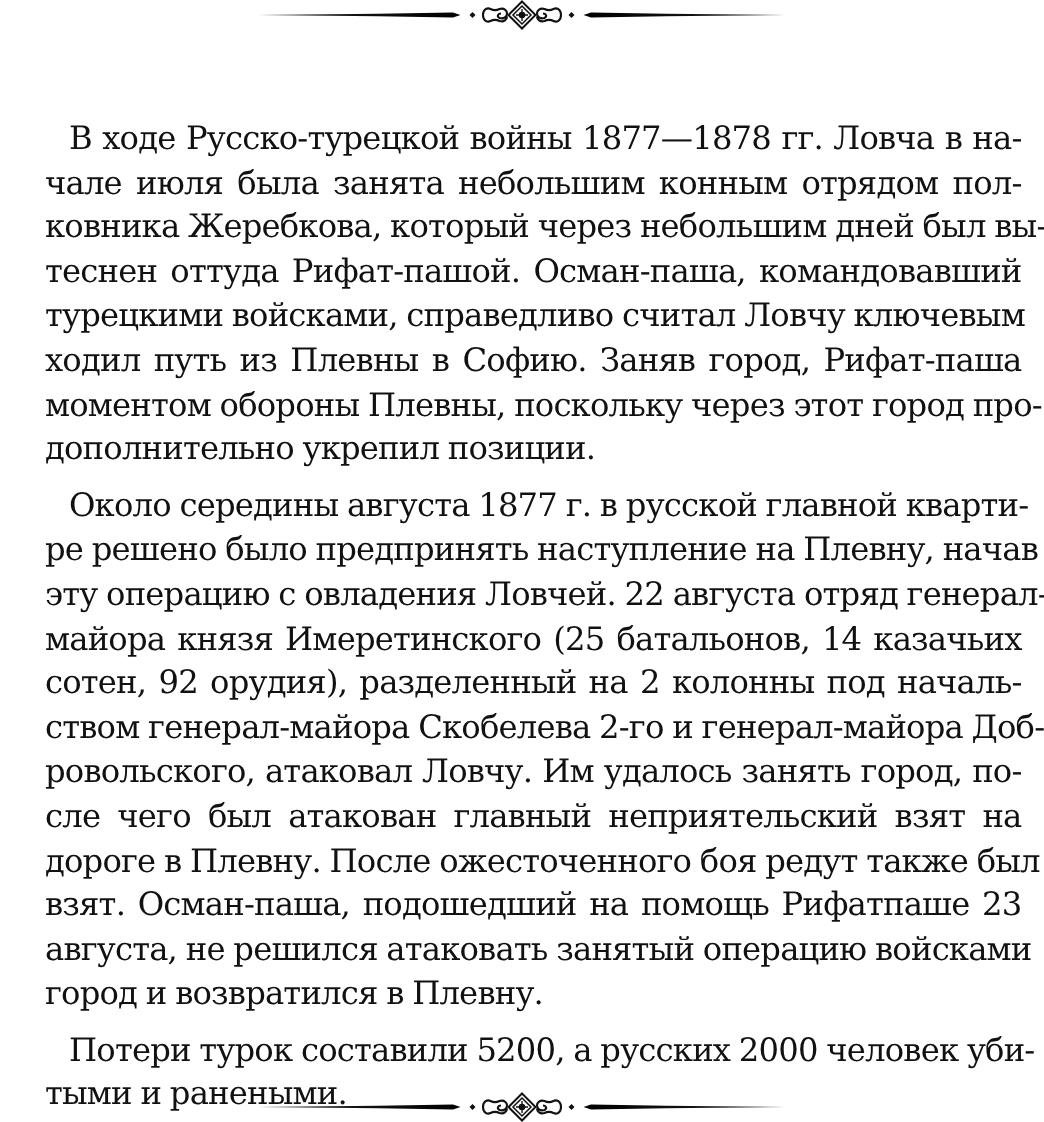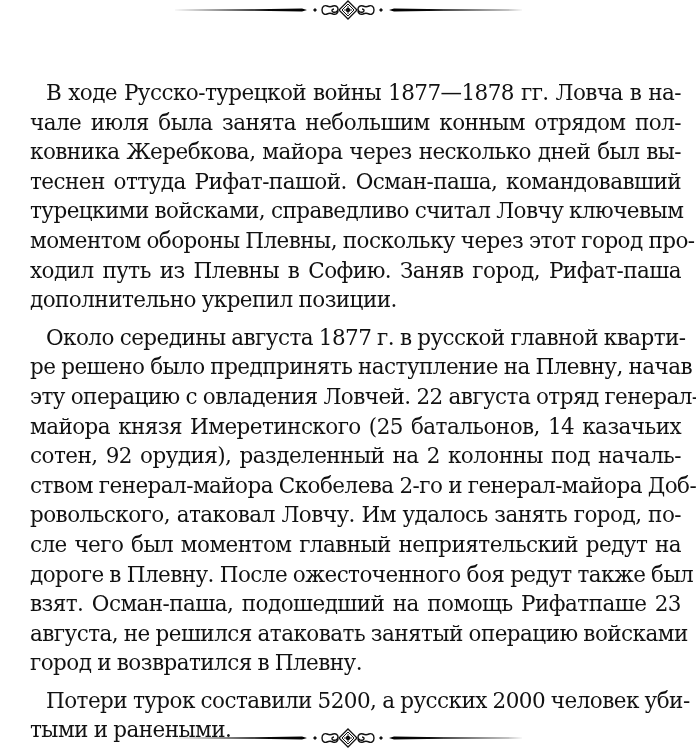--- a/index.html
+++ b/index.html
@@ -81,36 +81,36 @@
     <path d="M176,4 L182,10 L176,16 L170,10 Z" fill="none" stroke="#111" stroke-width="1"></path>
     <circle cx="176" cy="10" r="2.2" fill="#111"></circle>
     <path d="M176,6 L176,14 M172,10 L180,10" stroke="#111" stroke-width="0.9"></path>
   </svg>
 </div>
 
 <div class="page-text">
   <div class="para">
     <span class="line first">В ходе Русско-турецкой войны 1877—1878 гг. Ловча в на-</span>
     <span class="line">чале июля была занята небольшим конным отрядом пол-</span>
-    <span class="line">ковника Жеребкова, майора через несколько дней был вы-</span>
+    <span class="line">ковника Жеребкова, который через небольшим дней был вы-</span>
     <span class="line">теснен оттуда Рифат-пашой. Осман-паша, командовавший</span>
     <span class="line">турецкими войсками, справедливо считал Ловчу ключевым</span>
+    <span class="line">ходил путь из Плевны в Софию. Заняв город, Рифат-паша</span>
     <span class="line">моментом обороны Плевны, поскольку через этот город про-</span>
-    <span class="line">ходил путь из Плевны в Софию. Заняв город, Рифат-паша</span>
     <span class="line last">дополнительно укрепил позиции.</span>
   </div>
   <div class="para">
     <span class="line first">Около середины августа 1877 г. в русской главной кварти-</span>
     <span class="line">ре решено было предпринять наступление на Плевну, начав</span>
     <span class="line">эту операцию с овладения Ловчей. 22 августа отряд генерал-</span>
     <span class="line">майора князя Имеретинского (25 батальонов, 14 казачьих</span>
     <span class="line">сотен, 92 орудия), разделенный на 2 колонны под началь-</span>
     <span class="line">ством генерал-майора Скобелева 2-го и генерал-майора Доб-</span>
     <span class="line">ровольского, атаковал Ловчу. Им удалось занять город, по-</span>
-    <span class="line">сле чего был моментом главный неприятельский редут на</span>
+    <span class="line">сле чего был атакован главный неприятельский взят на</span>
     <span class="line">дороге в Плевну. После ожесточенного боя редут также был</span>
     <span class="line">взят. Осман-паша, подошедший на помощь Рифатпаше 23</span>
     <span class="line">августа, не решился атаковать занятый операцию войсками</span>
     <span class="line last">город и возвратился в Плевну.</span>
   </div>
   <div class="para">
     <span class="line first">Потери турок составили 5200, а русских 2000 человек уби-</span>
     <span class="line last">тыми и ранеными.</span>
   </div>
 </div>

